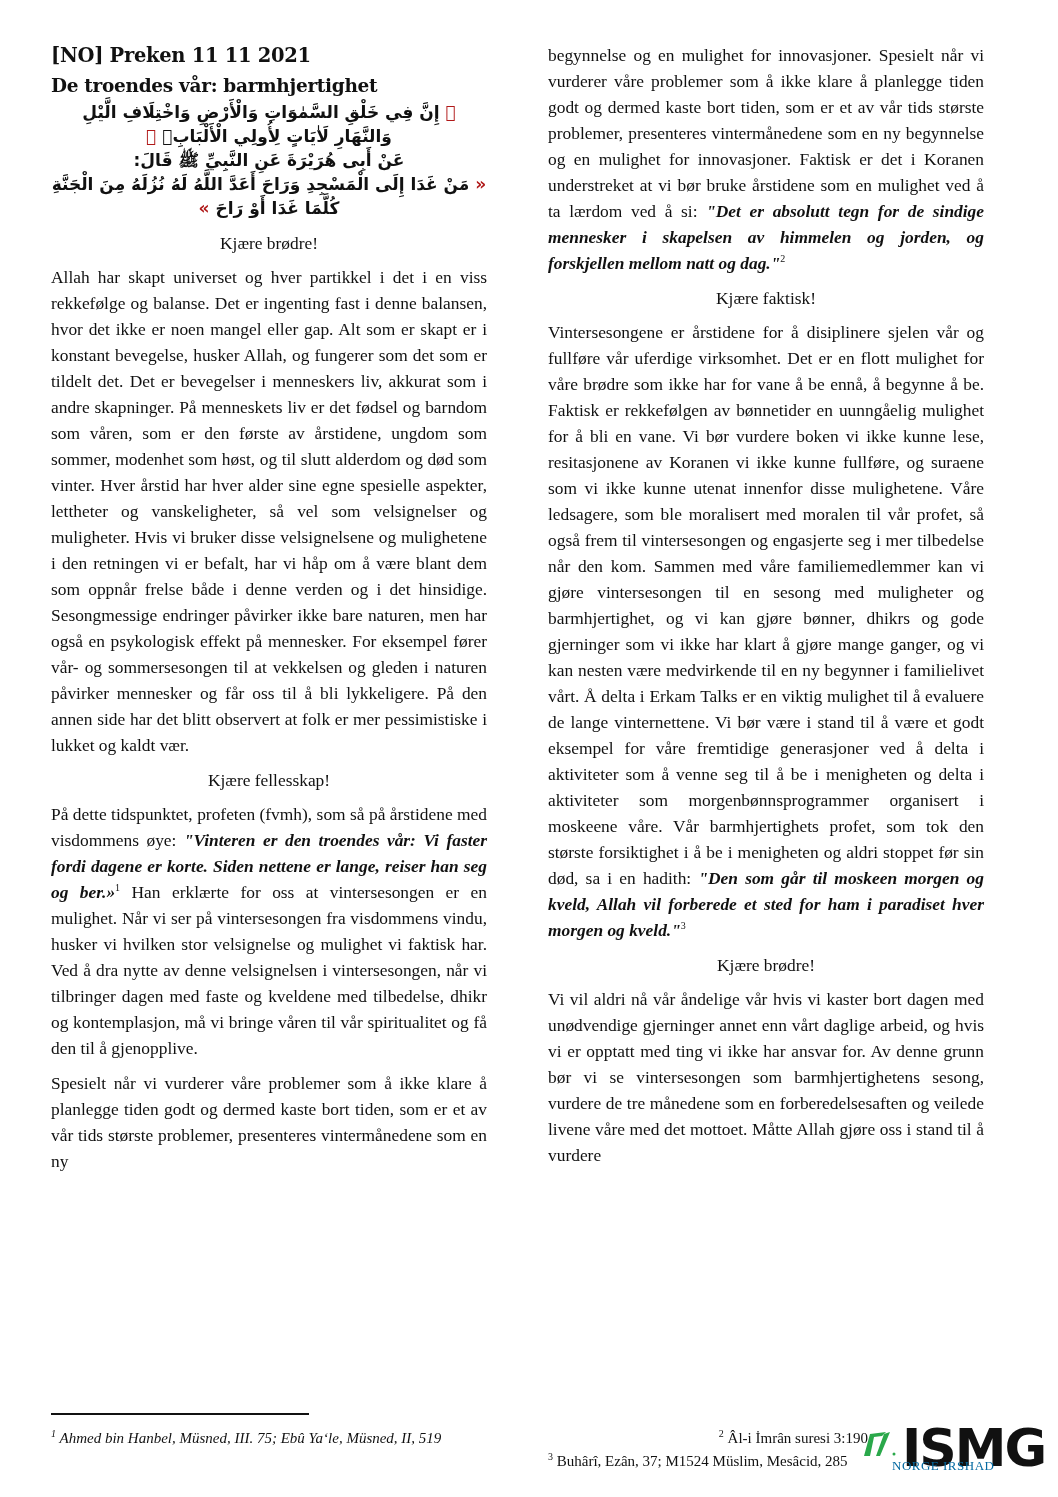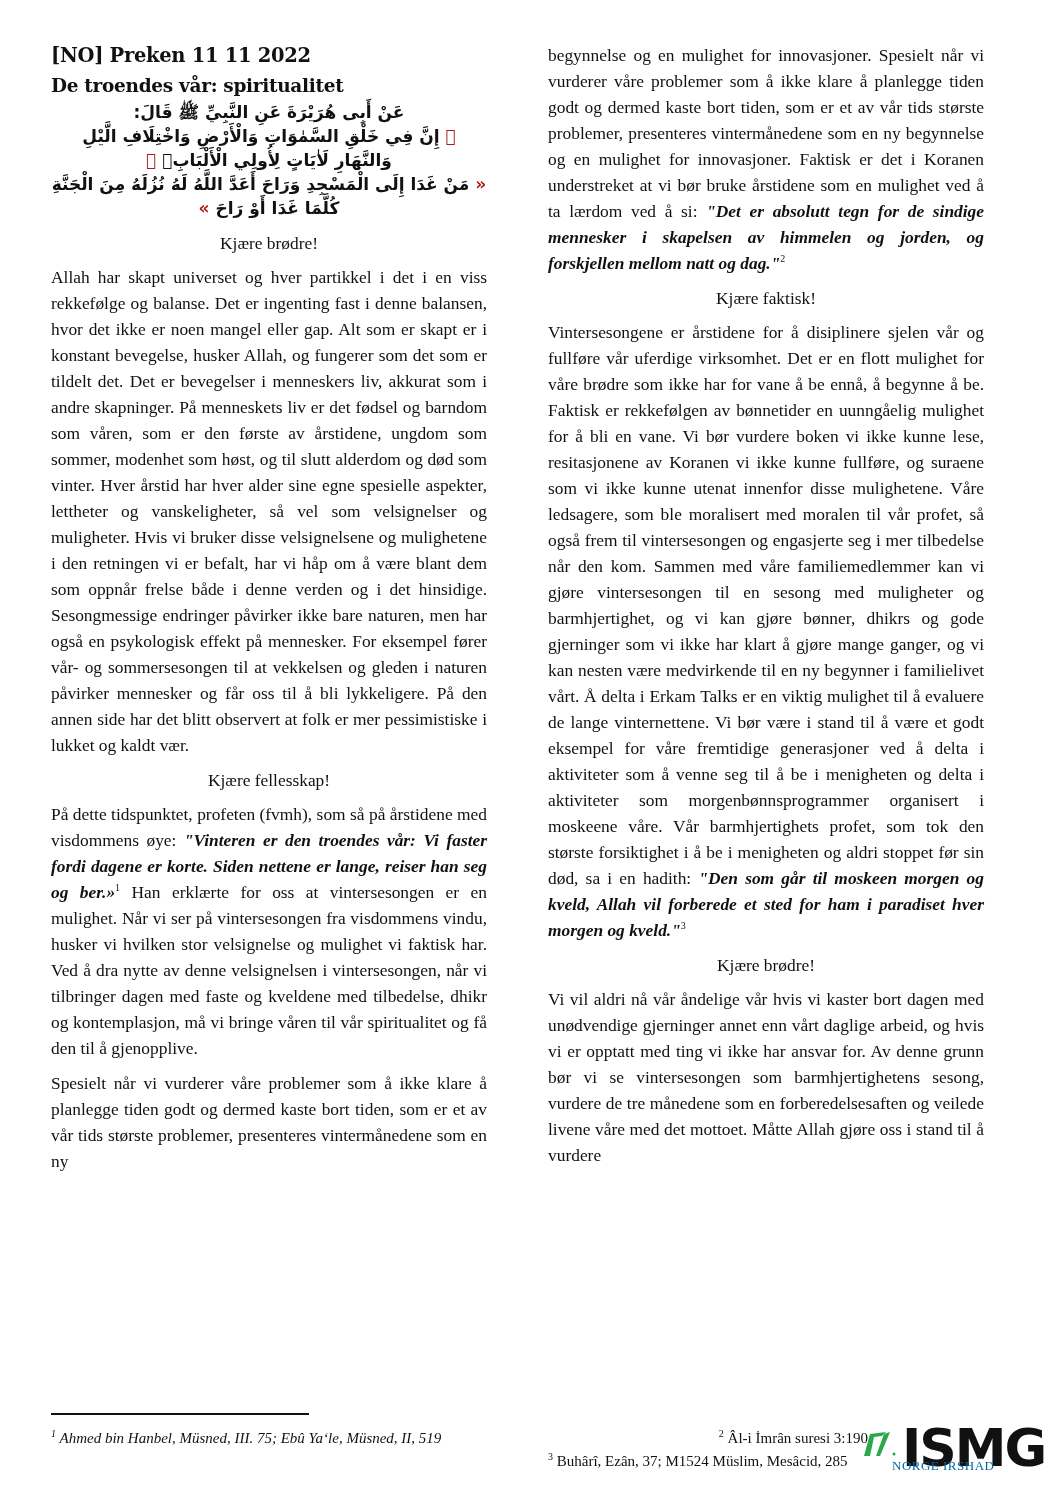--- a/index.html
+++ b/index.html
@@ -25,30 +25,30 @@
   .fn-3 { left: 548px; top: 1449px; width: 360px; }
   .logo { position: absolute; left: 862px; top: 1424px; width: 150px; height: 64px; }
   .logo-mark { position: absolute; left: 0; top: 4px; width: 36px; height: 30px; }
   .logo-text { position: absolute; left: 40px; top: -6px; font-family: "DejaVu Sans", sans-serif; font-weight: bold; font-size: 52px; letter-spacing: -2px; color: #111; }
   .logo-sub { position: absolute; left: 30px; top: 34px; font-family: "Liberation Serif", serif; font-size: 13px; letter-spacing: 0.5px; color: #0369a1; }
 </style>
 </head>
 <body>
 
 <div class="col col-left">
-  <div class="title">[NO] Preken 11 11 2022</div>
-  <div class="subtitle">De troendes vår: spiritualitet</div>
+  <div class="title">[NO] Preken 11 11 2021</div>
+  <div class="subtitle">De troendes vår: barmhjertighet</div>
 
   <div class="arabic-block">
-    <p class="arabic">عَنْ أَبِى هُرَيْرَةَ عَنِ النَّبِيِّ ﷺ قَالَ:</p>
     <p class="arabic">
       <span class="br">﴿</span>
       <span>إِنَّ فِي خَلْقِ السَّمٰوَاتِ وَالْأَرْضِ وَاخْتِلَافِ الَّيْلِ وَالنَّهَارِ لَاٰيَاتٍ لِأُولِي الْأَلْبَابِۚ</span>
       <span class="br">﴾</span>
     </p>
+    <p class="arabic">عَنْ أَبِى هُرَيْرَةَ عَنِ النَّبِيِّ ﷺ قَالَ:</p>
     <p class="arabic">
       <span class="br">«</span>
       <span>مَنْ غَدَا إِلَى الْمَسْجِدِ وَرَاحَ أَعَدَّ اللَّهُ لَهُ نُزُلَهُ مِنَ الْجَنَّةِ كُلَّمَا غَدَا أَوْ رَاحَ</span>
       <span class="br">»</span>
     </p>
   </div>
 
   <p class="greeting">Kjære brødre!</p>
   <p>Allah har skapt universet og hver partikkel i det i en viss rekkefølge og balanse. Det er ingenting fast i denne balansen, hvor det ikke er noen mangel eller gap. Alt som er skapt er i konstant bevegelse, husker Allah, og fungerer som det som er tildelt det. Det er bevegelser i menneskers liv, akkurat som i andre skapninger. På menneskets liv er det fødsel og barndom som våren, som er den første av årstidene, ungdom som sommer, modenhet som høst, og til slutt alderdom og død som vinter. Hver årstid har hver alder sine egne spesielle aspekter, lettheter og vanskeligheter, så vel som velsignelser og muligheter. Hvis vi bruker disse velsignelsene og mulighetene i den retningen vi er befalt, har vi håp om å være blant dem som oppnår frelse både i denne verden og i det hinsidige. Sesongmessige endringer påvirker ikke bare naturen, men har også en psykologisk effekt på mennesker. For eksempel fører vår- og sommersesongen til at vekkelsen og gleden i naturen påvirker mennesker og får oss til å bli lykkeligere. På den annen side har det blitt observert at folk er mer pessimistiske i lukket og kaldt vær.</p>
   <p class="greeting">Kjære fellesskap!</p>

